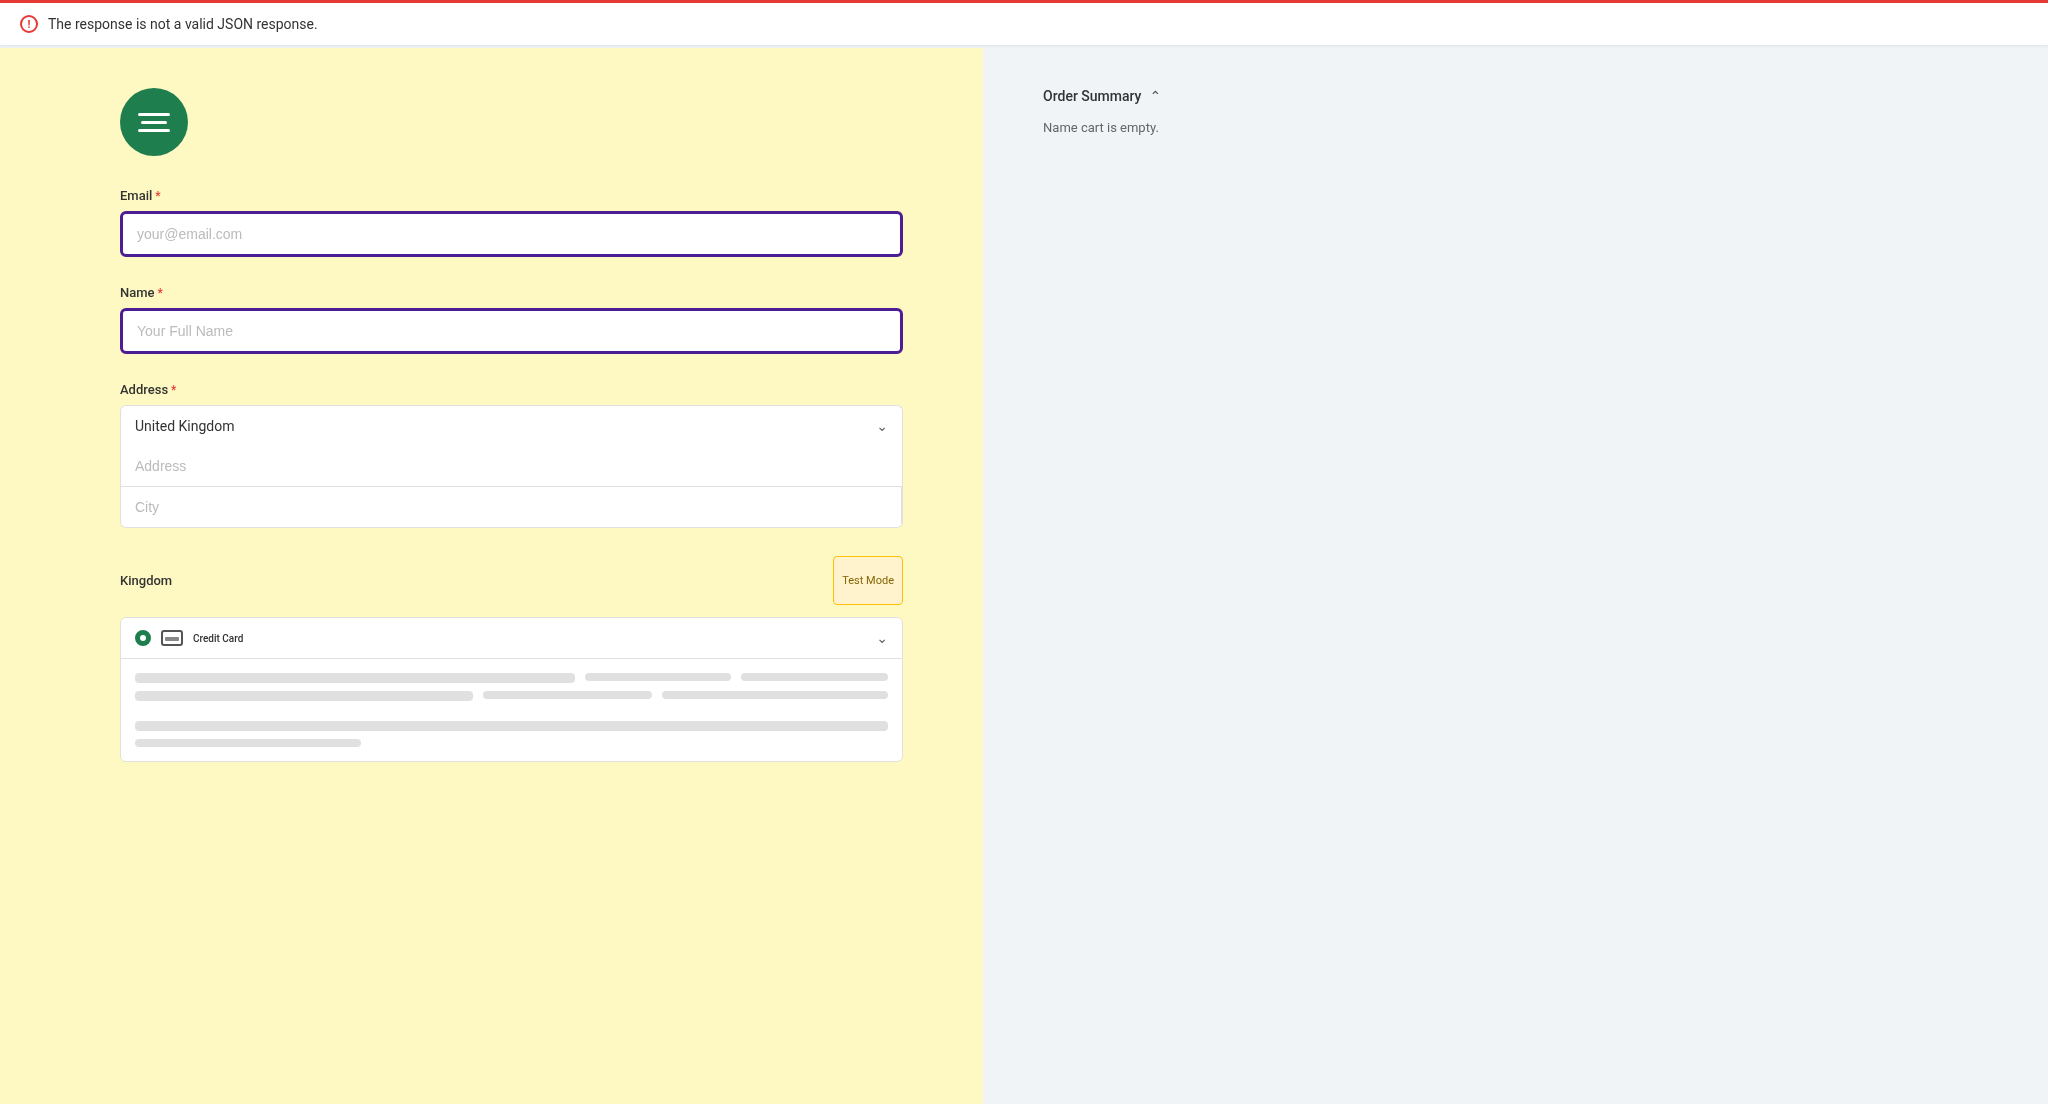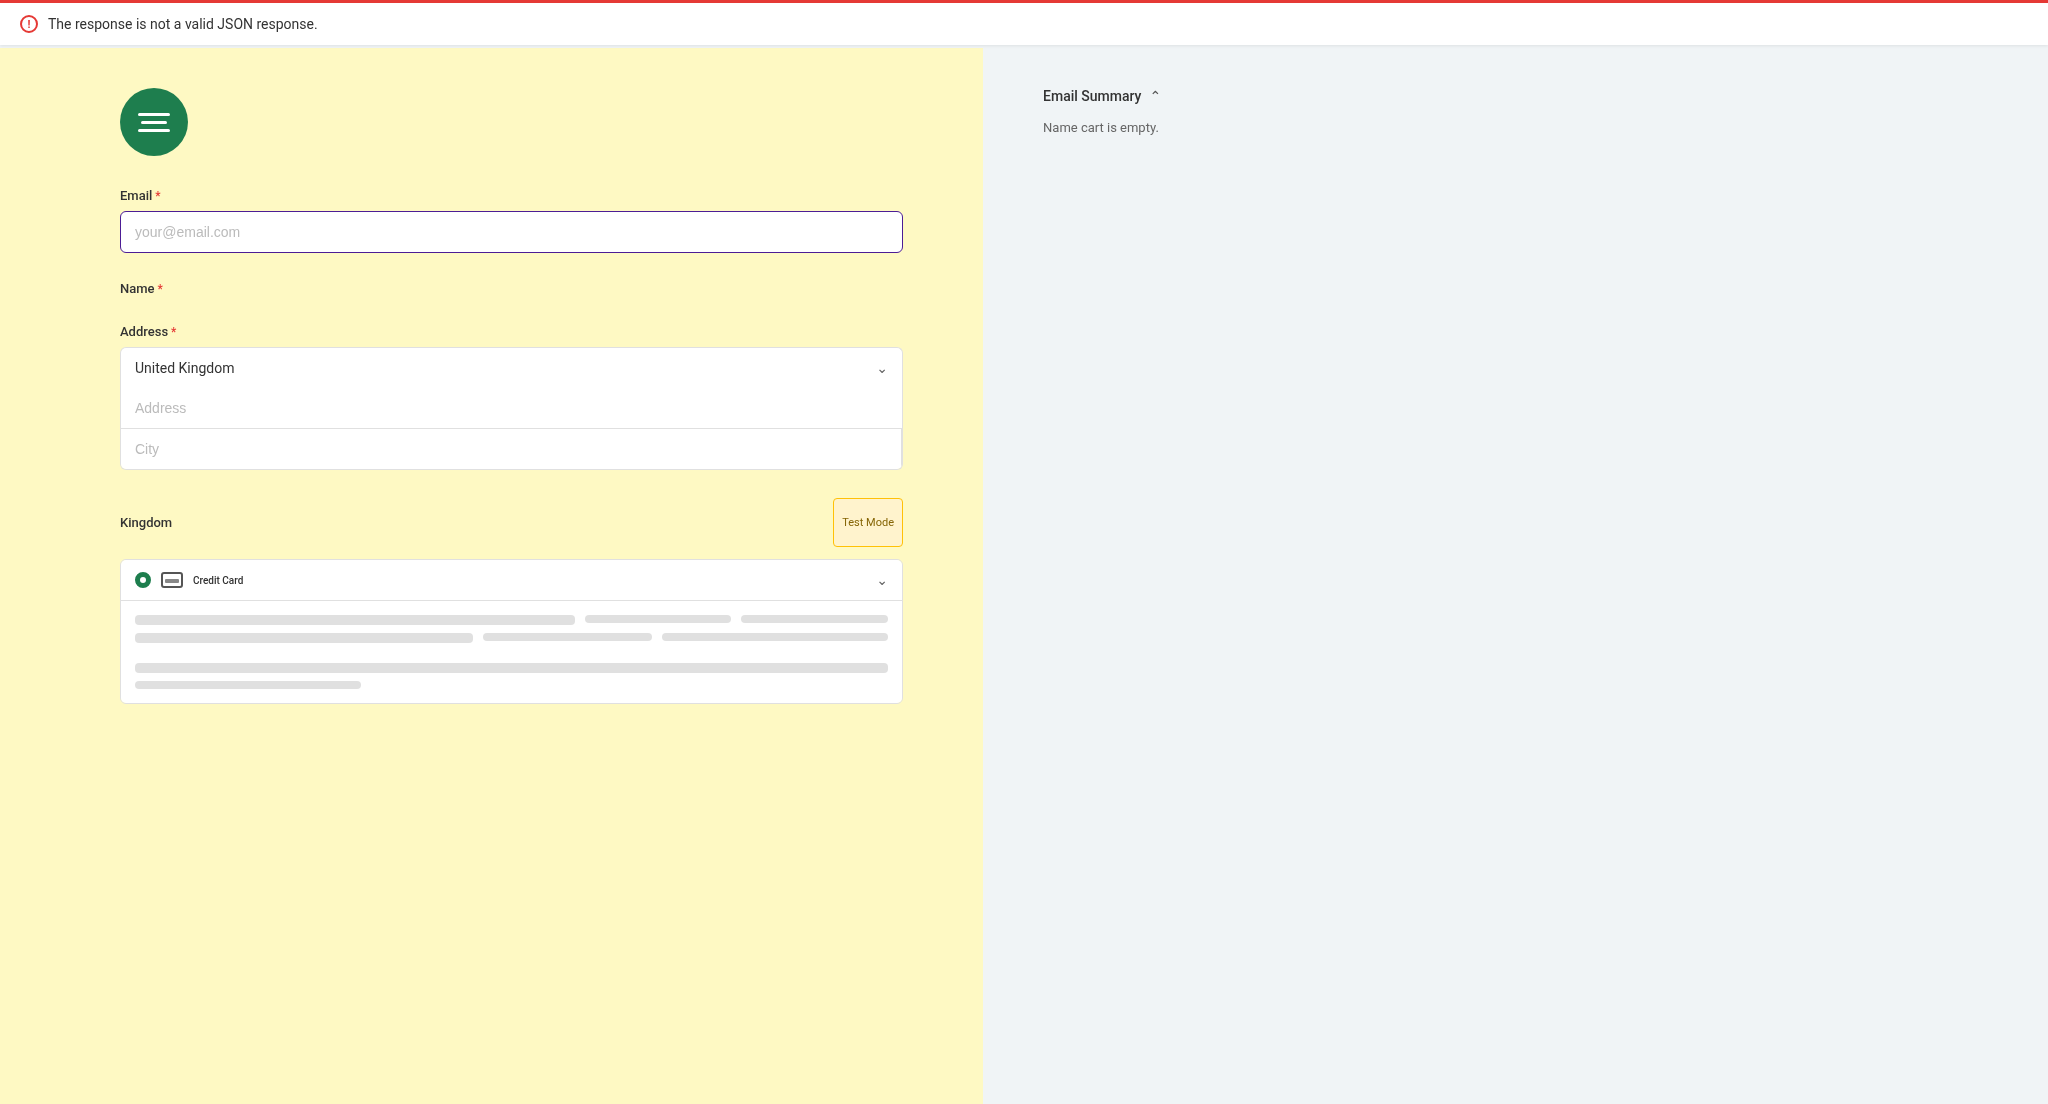--- a/index.html
+++ b/index.html
@@ -115,21 +115,21 @@
       gap: 3px;
     }
 
     .required-star {
       color: #e53935;
       font-size: 12px;
     }
 
     .form-input {
       width: 100%;
-      border: 1px solid #4c1d95;
+      border: 3px solid #4c1d95;
       border-radius: 6px;
       padding: 12px 14px;
       font-size: 14px;
       color: #999;
       outline: none;
       background: #fff;
     }
 
     .form-input::placeholder {
       color: #bbb;
@@ -369,20 +369,21 @@
         <span class="required-star">*</span>
       </div>
       <input class="form-input" type="email" placeholder="your@email.com" style="">
     </div>
 
     <div class="form-section">
       <div class="field-label">
         <span>Name</span>
         <span class="required-star">*</span>
       </div>
+      <input class="form-input" type="text" placeholder="Your Full Name" style="">
     </div>
 
     <div class="form-section">
       <div class="field-label">
         <span>Address</span>
         <span class="required-star">*</span>
       </div>
 
       
       <div class="address-dropdown">
@@ -434,21 +435,21 @@
           <div class="skeleton skeleton-w30"></div>
         </div>
       </div>
     </div>
 
   </div>
 
   <div class="right-panel">
 
     <div class="order-summary-header">
-      <span>Email Summary</span>
+      <span>Order Summary</span>
       <span class="chevron-up">⌃</span>
     </div>
 
     <div class="cart-empty-text">Name cart is empty.</div>
 
   </div>
 
 </div>
 
 </body></html>

